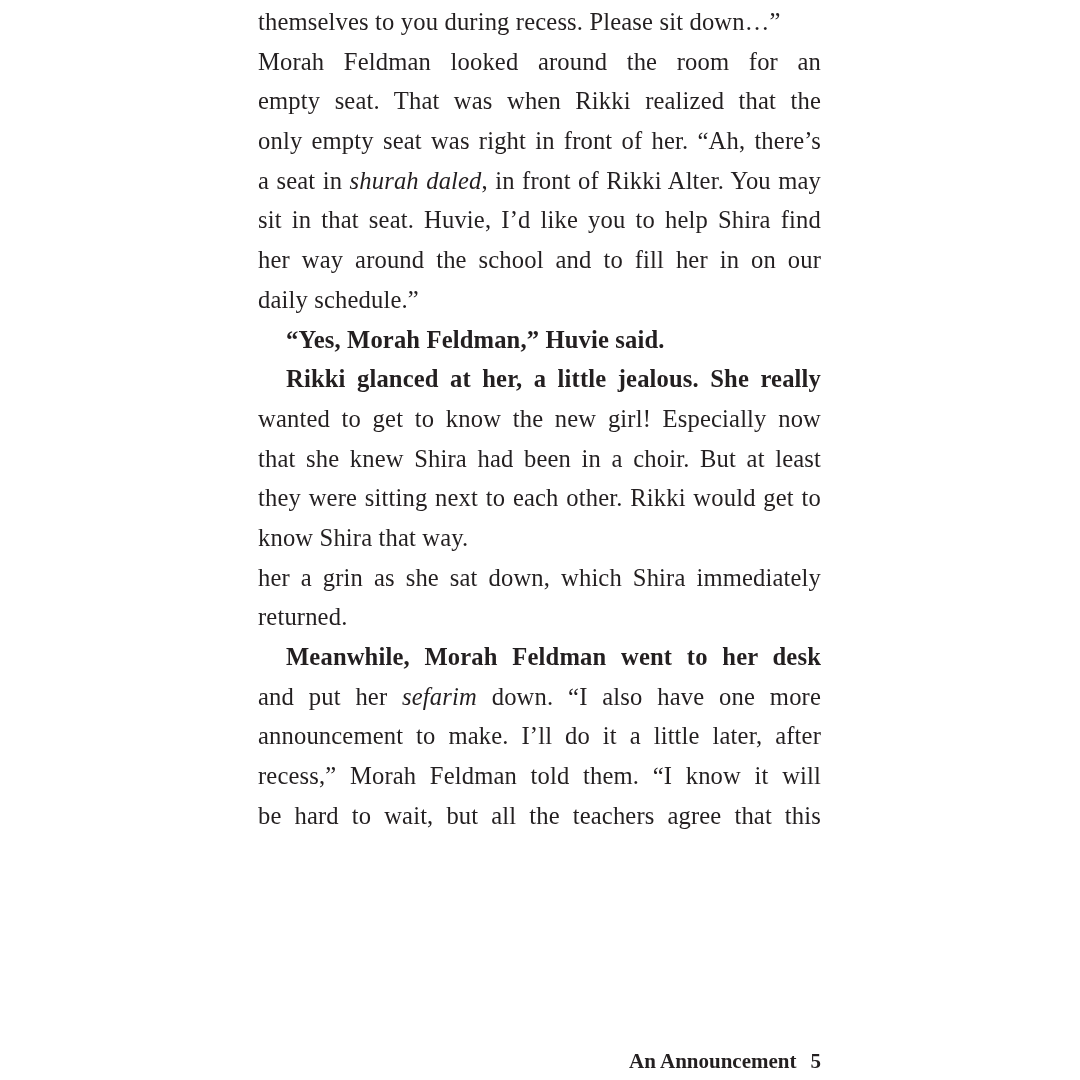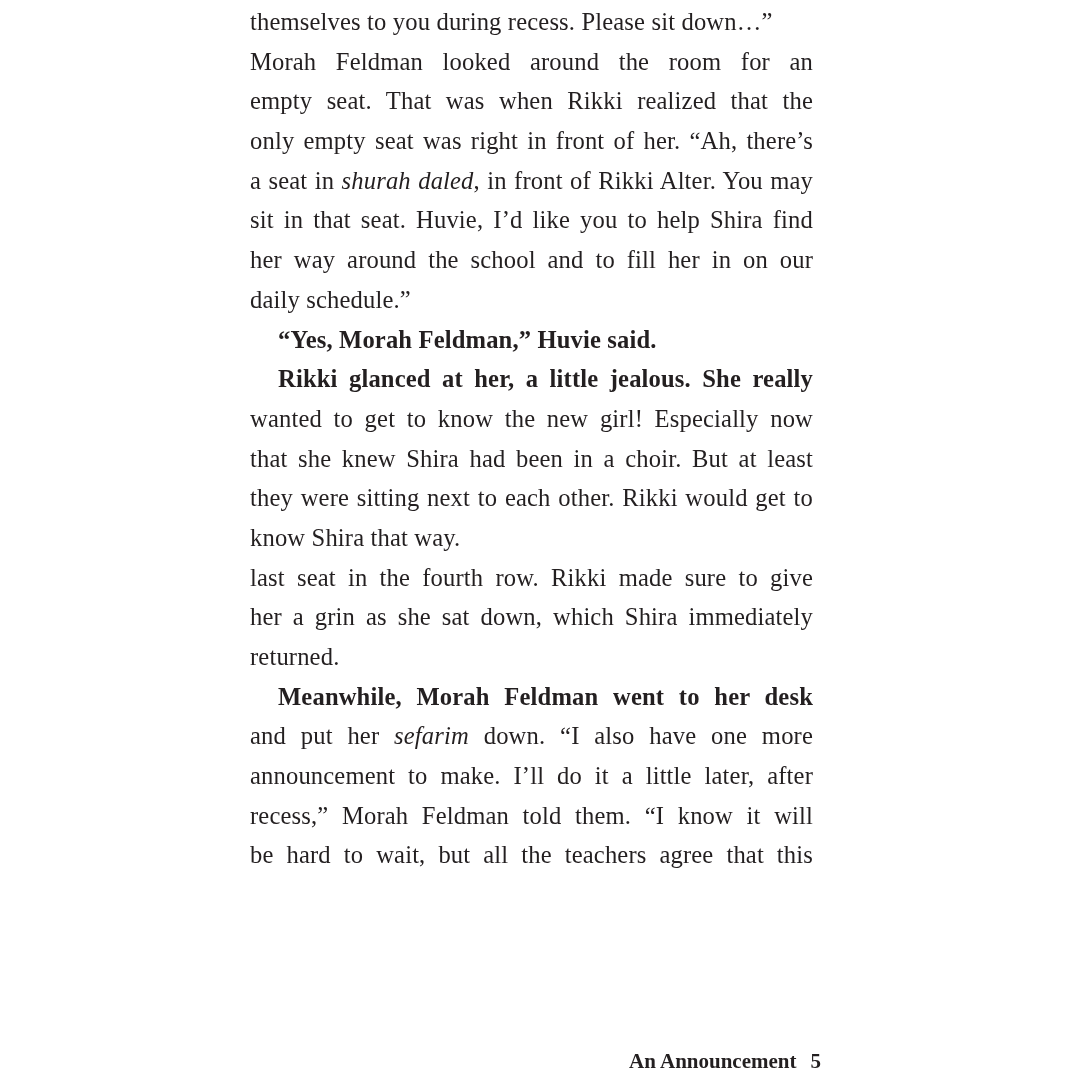--- a/index.html
+++ b/index.html
@@ -10,21 +10,21 @@
     body {
       width: 1080px;
       height: 1080px;
       position: relative;
       overflow: hidden;
       color: #231f20;
       font-family: "DejaVu Serif", "Liberation Serif", serif;
     }
     .page-body {
       position: absolute;
-      left: 250px;
+      left: 258px;
       top: 2px;
       width: 563px;
       font-family: "Liberation Serif", "DejaVu Serif", serif;
       font-size: 24.6px;
       line-height: 39.7px;
       letter-spacing: 0.15px;
     }
     .para {
       margin: 0;
       text-align: justify;
@@ -86,21 +86,20 @@
       <span class="line last indent"><span>“Yes, Morah Feldman,” Huvie said.</span></span>
     </div>
     <div class="para">
       <span class="line indent"><span>Rikki glanced at her, a little jealous. She really</span></span>
       <span class="line"><span>wanted to get to know the new girl! Especially now</span></span>
       <span class="line"><span>that she knew Shira had been in a choir. But at least</span></span>
       <span class="line"><span>they were sitting next to each other. Rikki would get to</span></span>
       <span class="line last"><span>know Shira that way.</span></span>
     </div>
     <div class="para">
-      <span class="line"><span>last seat in the fourth row. Rikki made sure to give</span></span>
       <span class="line"><span>her a grin as she sat down, which Shira immediately</span></span>
       <span class="line last"><span>returned.</span></span>
     </div>
     <div class="para">
       <span class="line indent"><span>Meanwhile, Morah Feldman went to her desk</span></span>
       <span class="line"><span>and put her </span><span class="seg-italic">sefarim</span><span> down. “I also have one more</span></span>
       <span class="line"><span>announcement to make. I’ll do it a little later, after</span></span>
       <span class="line"><span>recess,” Morah Feldman told them. “I know it will</span></span>
       <span class="line"><span>be hard to wait, but all the teachers agree that this</span></span>
     </div>

